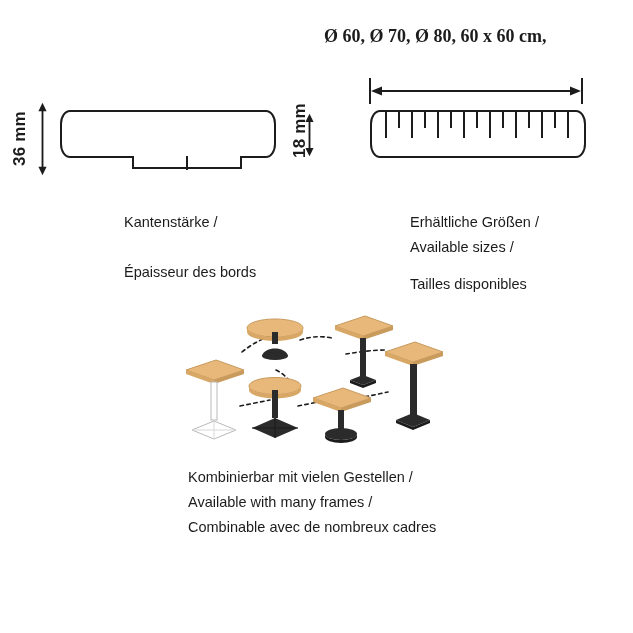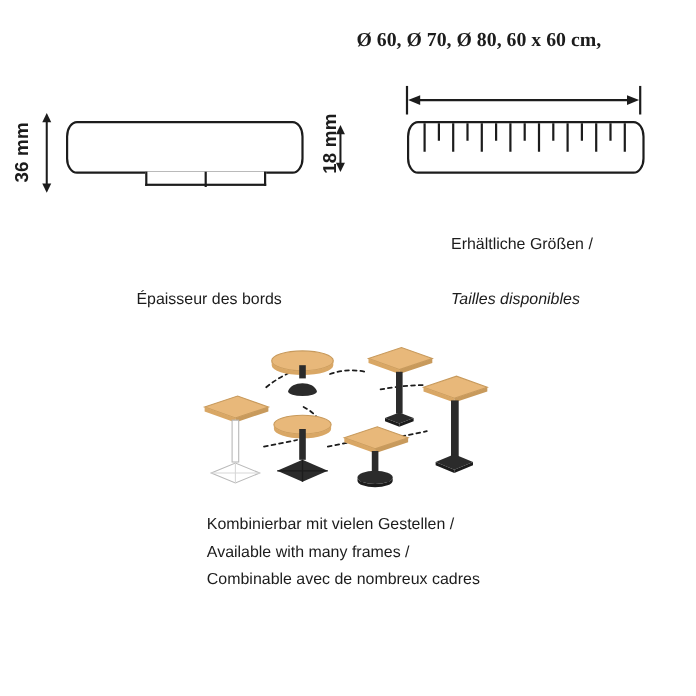--- a/index.html
+++ b/index.html
@@ -105,20 +105,21 @@
   <svg style="position:absolute; left:185px; top:156px;" width="4" height="14" viewBox="0 0 4 14">
     <line x1="2" y1="0" x2="2" y2="14" stroke="#1c1c1c" stroke-width="2"></line>
   </svg>
 
   <svg class="arrow-vert" style="left:303px; top:112px;" width="14" height="46" viewBox="0 0 14 46">
     <line x1="7" y1="6" x2="7" y2="40" stroke="#1c1c1c" stroke-width="2"></line>
     <polygon points="7,0 2.6,9 11.4,9" fill="#1c1c1c"></polygon>
     <polygon points="7,46 2.6,37 11.4,37" fill="#1c1c1c"></polygon>
   </svg>
 
+  <div class="caption" style="left:124px; top:210px;">Kantenstärke /</div>
   <div class="caption" style="left:124px; top:260px;">Épaisseur des bords</div>
 </div>
 
 <div class="dim-label-vert" style="left:290px; top:112px; height:46px;">18 mm</div>
 
 <div class="panel" id="panel-sizes">
 
   <div class="size-title">Ø 60, Ø 70, Ø 80, 60 x 60 cm,</div>
 
   <svg style="position:absolute; left:50px; top:78px;" width="220" height="28" viewBox="0 0 220 28">
@@ -144,21 +145,22 @@
       <line x1="133" y1="2" x2="133" y2="18"></line>
       <line x1="146" y1="2" x2="146" y2="28"></line>
       <line x1="159" y1="2" x2="159" y2="18"></line>
       <line x1="172" y1="2" x2="172" y2="28"></line>
       <line x1="185" y1="2" x2="185" y2="18"></line>
       <line x1="198" y1="2" x2="198" y2="28"></line>
     </g>
   </svg>
 
   <div class="caption" style="left:94px; top:210px;">Erhältliche Größen /</div>
-  <div class="caption" style="left:94px; top:260px;font-style:italic;">Tailles disponibles</div>
+  <div class="caption" style="left:94px; top:235px;">Available sizes /</div>
+  <div class="caption" style="left:94px; top:272px;">Tailles disponibles</div>
 </div>
 
 <div class="panel" id="panel-combine">
 
   <svg style="position:absolute; left:180px; top:10px;" width="290" height="155" viewBox="0 0 290 155">
 
     <g stroke="#1c1c1c" stroke-width="1.6" fill="none" stroke-dasharray="3.5 3.5" stroke-linecap="round">
       <path d="M62 42 C 72 34, 80 30, 90 26"></path>
       <path d="M120 30 C 132 26, 142 26, 152 28"></path>
       <path d="M166 44 C 178 42, 192 40, 206 40"></path>

